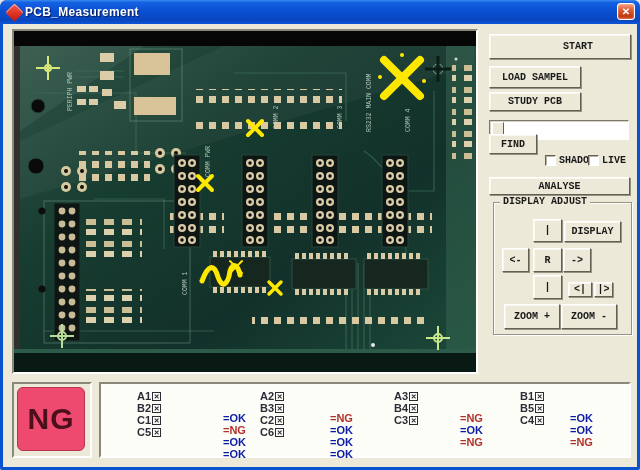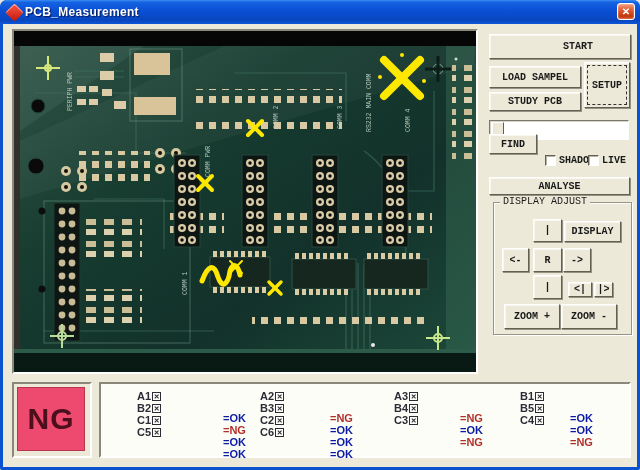--- a/index.html
+++ b/index.html
@@ -54,21 +54,21 @@
     font-family:"Liberation Mono",monospace;font-size:10px;font-weight:700;color:#1a1a1a;}
   .cb{width:11px;height:11px;background:#fff;cursor:pointer;
     border:1px solid;border-color:#636052 #fff #fff #636052;box-shadow:inset 1px 1px 0 #b8b5a8;}
   
   .groupbox{
     position:absolute;left:493px;top:202px;width:139px;height:133px;
     border:1px solid #979482;box-shadow:inset 1px 1px 0 rgba(255,255,255,.85), 1px 1px 0 #fff;
   }
   .groupbox .legend{
     position:absolute;top:-7px;left:6px;background:#ece9d8;padding:0 3px;
-    font-family:"Liberation Mono",monospace;font-size:10px;font-weight:400;color:#1a1a1a;
+    font-family:"Liberation Mono",monospace;font-size:10px;font-weight:700;color:#1a1a1a;
   }
   
   .ng-frame{
     position:absolute;left:12px;top:382px;width:80px;height:76px;background:#ece9d8;
     border:2px solid;border-color:#8a887a #fff #fff #8a887a;
   }
   .ng-box{
     position:absolute;left:3px;top:3px;width:68px;height:64px;
     display:flex;align-items:center;justify-content:center;
     font-size:30px;font-weight:bold;color:#4c0f1c;letter-spacing:1px;
@@ -488,21 +488,20 @@
         <text x="264" y="98" transform="rotate(-90 264 98)">COMM 2</text>
         <text x="328" y="98" transform="rotate(-90 328 98)">COMM 3</text>
         <text x="357" y="101" transform="rotate(-90 357 101)">RS232 MAIN COMM</text>
         <text x="396" y="101" transform="rotate(-90 396 101)">COMM 4</text>
       </g>
     </svg>
   </div>
 
   <div class="btn" style="left:489px;top:34px;width:142px;height:25px;padding-left:36px;">START</div>
   <div class="btn" style="left:489px;top:66px;width:92px;height:22px;">LOAD SAMPEL</div>
-  <div class="btn dashed" style="left:584px;top:62px;width:46px;height:46px;">SETUP</div>
   <div class="btn" style="left:489px;top:92px;width:92px;height:19px;">STUDY PCB</div>
 
   <div class="slider-track">
     <div class="slider-thumb"></div>
   </div>
 
   <div class="btn" style="left:489px;top:134px;width:48px;height:20px;">FIND</div>
   <div class="check-row" style="left:545px;top:155px;">
     <span class="cb"></span>
     <span>SHADOW</span>
@@ -522,21 +521,21 @@
   <div class="btn" style="left:533px;top:248px;width:29px;height:24px;">R</div>
   <div class="btn" style="left:563px;top:248px;width:28px;height:24px;">-&gt;</div>
   <div class="btn" style="left:533px;top:275px;width:29px;height:24px;">|</div>
   <div class="btn" style="left:568px;top:282px;width:24px;height:15px;">&lt;|</div>
   <div class="btn" style="left:594px;top:282px;width:19px;height:15px;">|&gt;</div>
   <div class="btn" style="left:504px;top:304px;width:56px;height:25px;">ZOOM +</div>
   <div class="btn" style="left:561px;top:304px;width:56px;height:25px;">ZOOM -</div>
 
 
   <div class="ng-frame">
-    <div class="ng-box" id="ng-box" style="background: rgb(238, 74, 112);">NG</div>
+    <div class="ng-box" id="ng-box" style="background: rgb(238, 74, 112); border-radius: 6px;">NG</div>
   </div>
 
   <div class="results-panel">
     <div class="r-col c1">
       <div class="r-item">
           <span class="r-id">
             <span>A1</span>
             <span class="zone"></span>
           </span>
           <span class="r-val ok" style="color: rgb(11, 27, 165);">=OK</span>

